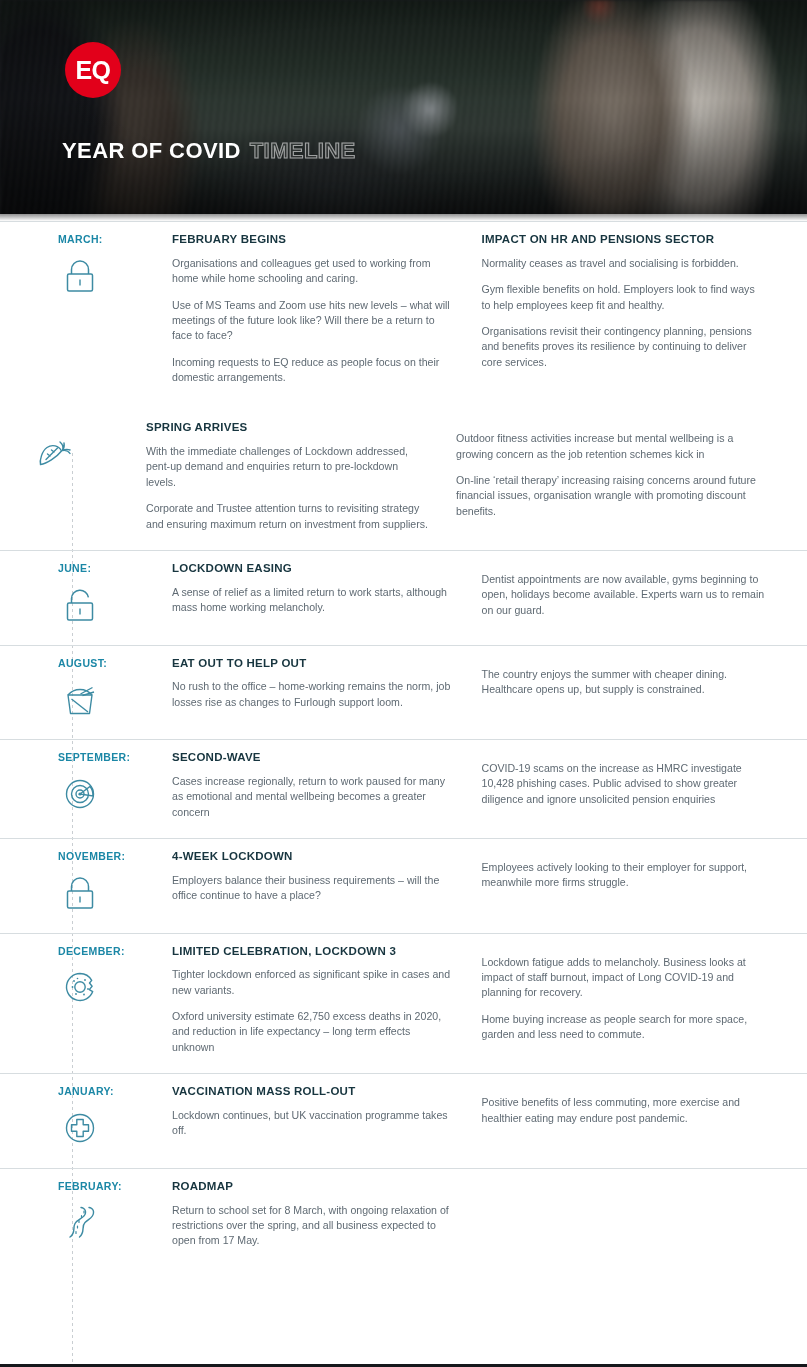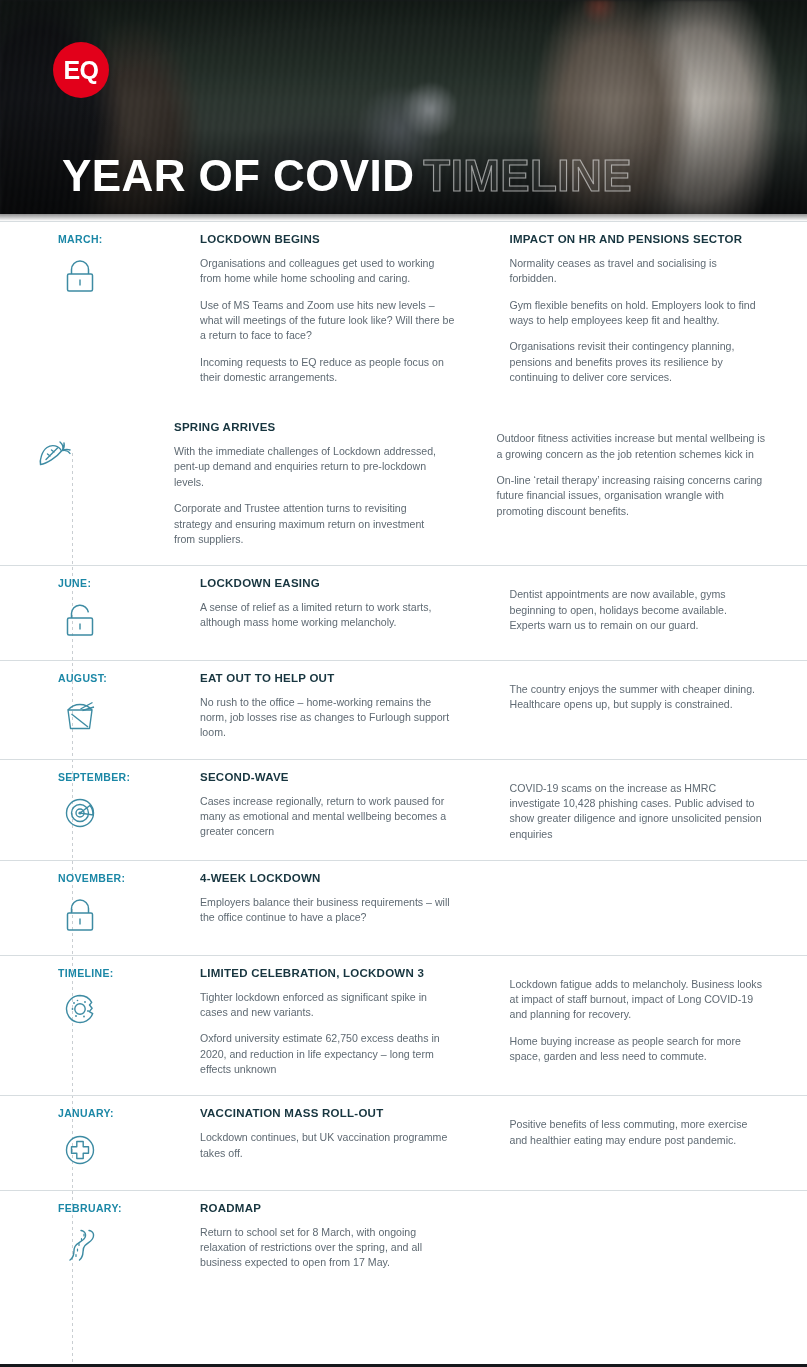--- a/index.html
+++ b/index.html
@@ -45,40 +45,40 @@
     background:
       repeating-linear-gradient(96deg, rgba(255,255,255,0.035) 0 2px, rgba(0,0,0,0.05) 2px 7px),
       linear-gradient(180deg, rgba(0,0,0,0.28) 0%, rgba(0,0,0,0.12) 45%, rgba(0,0,0,0.55) 100%);
   }
   .hero-vignette {
     position:absolute; inset:0;
     background: radial-gradient(ellipse 90% 80% at 50% 45%, rgba(0,0,0,0) 40%, rgba(0,0,0,0.45) 100%);
   }
   .eq-logo {
     position: absolute;
-    left: 53px; top: 42px;
+    left: 65px; top: 42px;
     width: 56px; height: 56px;
     border-radius: 50%;
     background: #e2001a;
     display: flex;
     align-items: center;
     justify-content: center;
   }
   .eq-logo span {
     color: #ffffff;
     font-family: "Liberation Sans", sans-serif;
     font-weight: bold;
     font-size: 25px;
     letter-spacing: -0.5px;
     line-height: 1;
   }
   .hero-title {
     position: absolute;
-    left: 62px; top: 154px;
-    font-size: 44px;
+    left: 62px; top: 140px;
+    font-size: 22px;
     font-weight: bold;
     letter-spacing: 0.4px;
     line-height: 1;
     white-space: nowrap;
   }
   .hero-title .solid { color:#ffffff; }
   .hero-title .outline {
     color: rgba(255,255,255,0.06);
     -webkit-text-stroke: 1.1px rgba(255,255,255,0.55);
     margin-left: 9px;
@@ -111,21 +111,20 @@
   .row {
     position: relative;
     display: flex;
     padding: 0 0 0 0;
   }
   .row.divided { border-top: 1px solid #d7dde0; }
   .row-inner {
     display: flex;
     width: 100%;
     padding: 11px 42px 0 58px;
-    gap: 28px;
   }
 
   .col-month {
     width: 114px;
     flex: 0 0 114px;
     position: relative;
   }
   .month-label {
     color: #1b87a6;
     font-size: 10.5px;
@@ -208,21 +207,21 @@
             <div class="month-label">MARCH:</div>
             <div class="icon-wrap">
               <svg width="44" height="44" viewBox="0 0 44 44" fill="none" stroke="#3d8ba3" stroke-width="1.5">
                 <path d="M13.5 20v-4.5a8.5 8.5 0 0 1 17 0V20"></path>
                 <rect x="9.5" y="20" width="25" height="17" rx="1.5"></rect>
                 <path d="M22 25.5v6" stroke-width="1.4"></path>
               </svg>
             </div>
           </div>
           <div class="col-left">
-            <h3 class="col-head">LOCKDOWN BEGINS</h3>
+            <h3 class="col-head">FEBRUARY BEGINS</h3>
             <p class="para">Organisations and colleagues get used to working from home while home schooling and caring.</p>
             <p class="para">Use of MS Teams and Zoom use hits new levels – what will meetings of the future look like?  Will there be a return to face to face?</p>
             <p class="para">Incoming requests to EQ reduce as people focus on their domestic arrangements.</p>
           </div>
           <div class="col-right">
             <h3 class="col-head">IMPACT ON HR AND PENSIONS SECTOR</h3>
             <p class="para">Normality ceases as travel and socialising is forbidden.</p>
             <p class="para">Gym flexible benefits on hold. Employers look to find ways to help employees keep fit and healthy.</p>
             <p class="para">Organisations revisit their contingency planning, pensions and benefits proves its resilience by continuing to deliver core services.</p>
           </div>
@@ -240,21 +239,21 @@
             </div>
           </div>
           <div class="col-left">
             <h3 class="col-head">SPRING ARRIVES</h3>
             <p class="para">With the immediate challenges of Lockdown addressed, pent-up demand and enquiries return to pre-lockdown levels.</p>
             <p class="para">Corporate and Trustee attention turns to revisiting strategy and ensuring maximum return on investment from suppliers.</p>
           </div>
           <div class="col-right">
             <div class="spacer-sm"></div>
             <p class="para">Outdoor fitness activities increase but mental wellbeing is a growing concern as the job retention schemes kick in</p>
-            <p class="para">On-line ‘retail therapy’ increasing raising concerns caring future financial issues, organisation wrangle with promoting discount benefits.</p>
+            <p class="para">On-line ‘retail therapy’ increasing raising concerns around future financial issues, organisation wrangle with promoting discount benefits.</p>
           </div>
         </div>
       </div>
       <div class="row divided">
         <div class="row-inner row-pad">
           <div class="col-month">
             <div class="month-label">JUNE:</div>
             <div class="icon-wrap">
               <svg width="44" height="44" viewBox="0 0 44 44" fill="none" stroke="#3d8ba3" stroke-width="1.5">
                 <path d="M13.5 20v-4.5a8.5 8.5 0 0 1 16.9-1.1"></path>
@@ -331,27 +330,28 @@
                 <path d="M22 25.5v6" stroke-width="1.4"></path>
               </svg>
             </div>
           </div>
           <div class="col-left">
             <h3 class="col-head">4-WEEK LOCKDOWN</h3>
             <p class="para">Employers balance their business requirements – will the office continue to have a place?</p>
           </div>
           <div class="col-right">
             <div class="spacer-sm"></div>
-          </div>
-        </div>
-      </div>
-      <div class="row divided">
-        <div class="row-inner row-pad">
-          <div class="col-month">
-            <div class="month-label">TIMELINE:</div>
+            <p class="para">Employees actively looking to their employer for support, meanwhile more firms struggle.</p>
+          </div>
+        </div>
+      </div>
+      <div class="row divided">
+        <div class="row-inner row-pad">
+          <div class="col-month">
+            <div class="month-label">DECEMBER:</div>
             <div class="icon-wrap">
               <svg width="44" height="44" viewBox="0 0 44 44" fill="none" stroke="#3d8ba3" stroke-width="1.4" stroke-linejoin="round">
                 <path d="M22 8.5a13.5 13.5 0 1 0 12.7 18.1l-3.4-2 2.8-3.3-2.6-3.3 2.2-2.6A13.5 13.5 0 0 0 22 8.5Z"></path>
                 <circle cx="22" cy="22" r="5.2"></circle>
                 <circle cx="16" cy="16" r=".9" fill="#3d8ba3" stroke="none"></circle>
                 <circle cx="27" cy="15" r=".9" fill="#3d8ba3" stroke="none"></circle>
                 <circle cx="14.5" cy="22" r=".9" fill="#3d8ba3" stroke="none"></circle>
                 <circle cx="18" cy="29" r=".9" fill="#3d8ba3" stroke="none"></circle>
                 <circle cx="26" cy="29.5" r=".9" fill="#3d8ba3" stroke="none"></circle>
                 <circle cx="30" cy="24" r=".9" fill="#3d8ba3" stroke="none"></circle>

